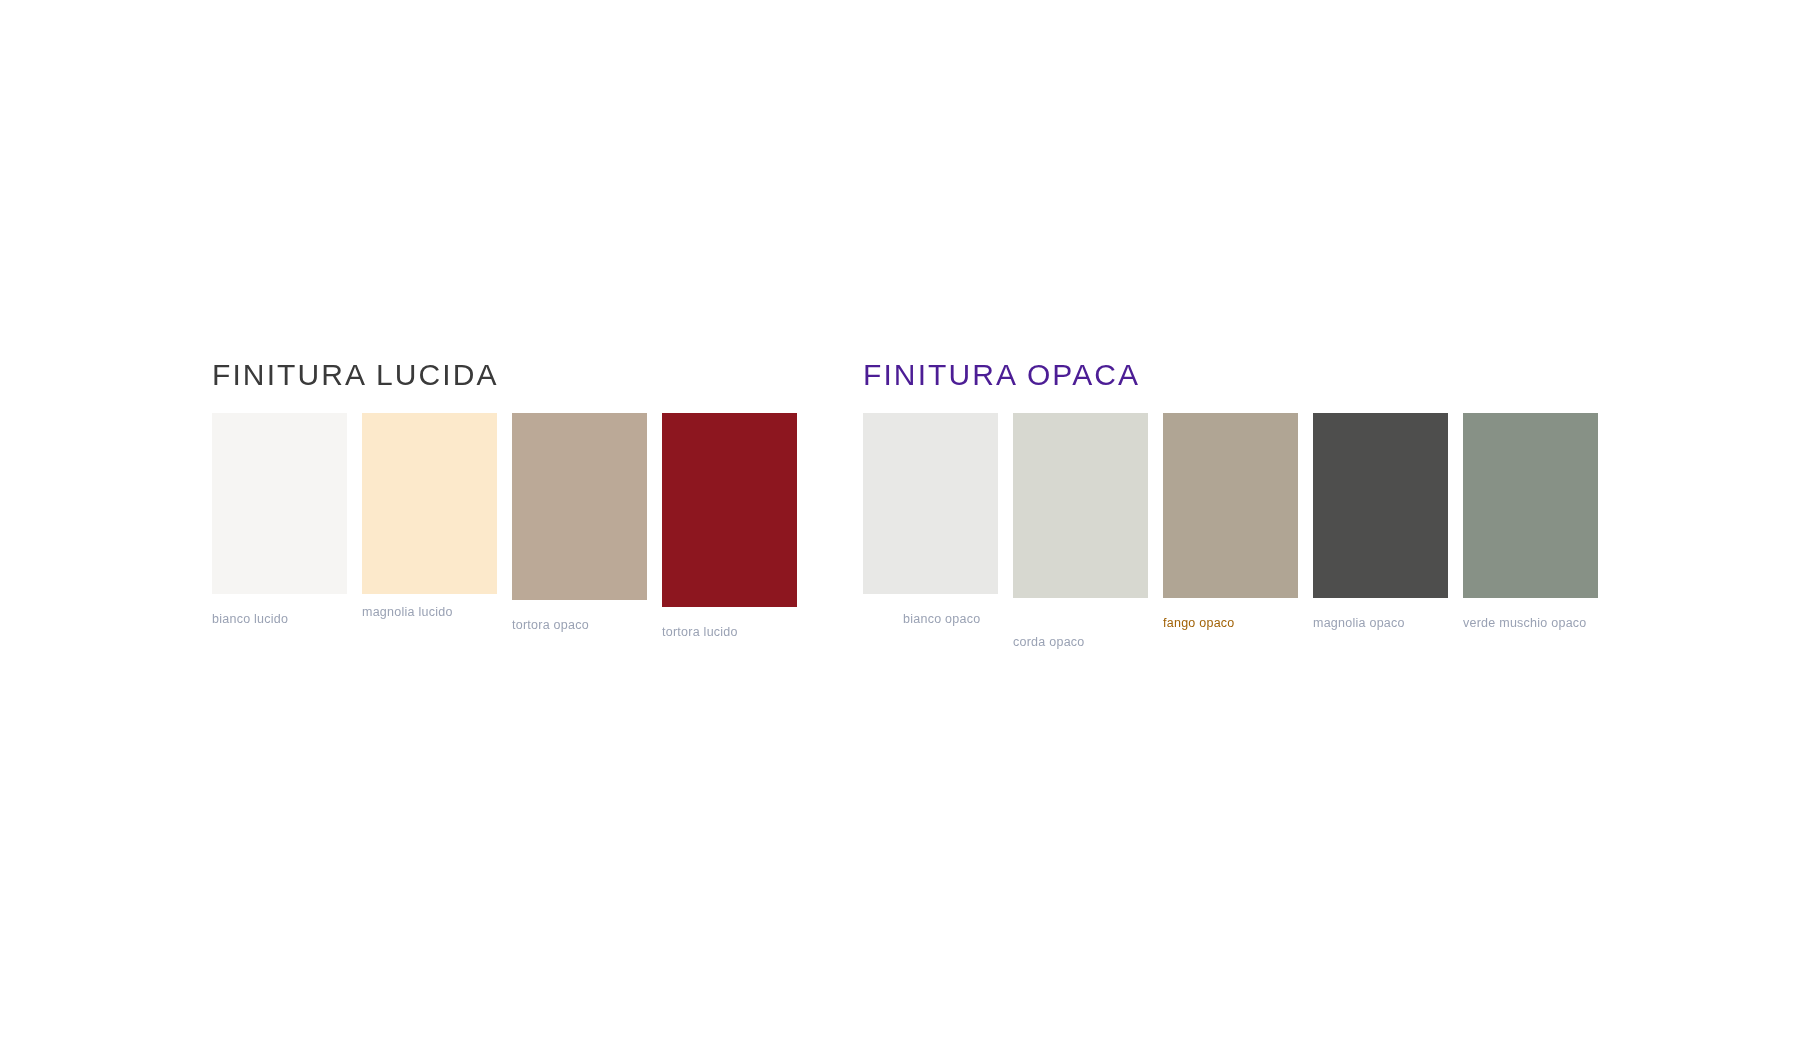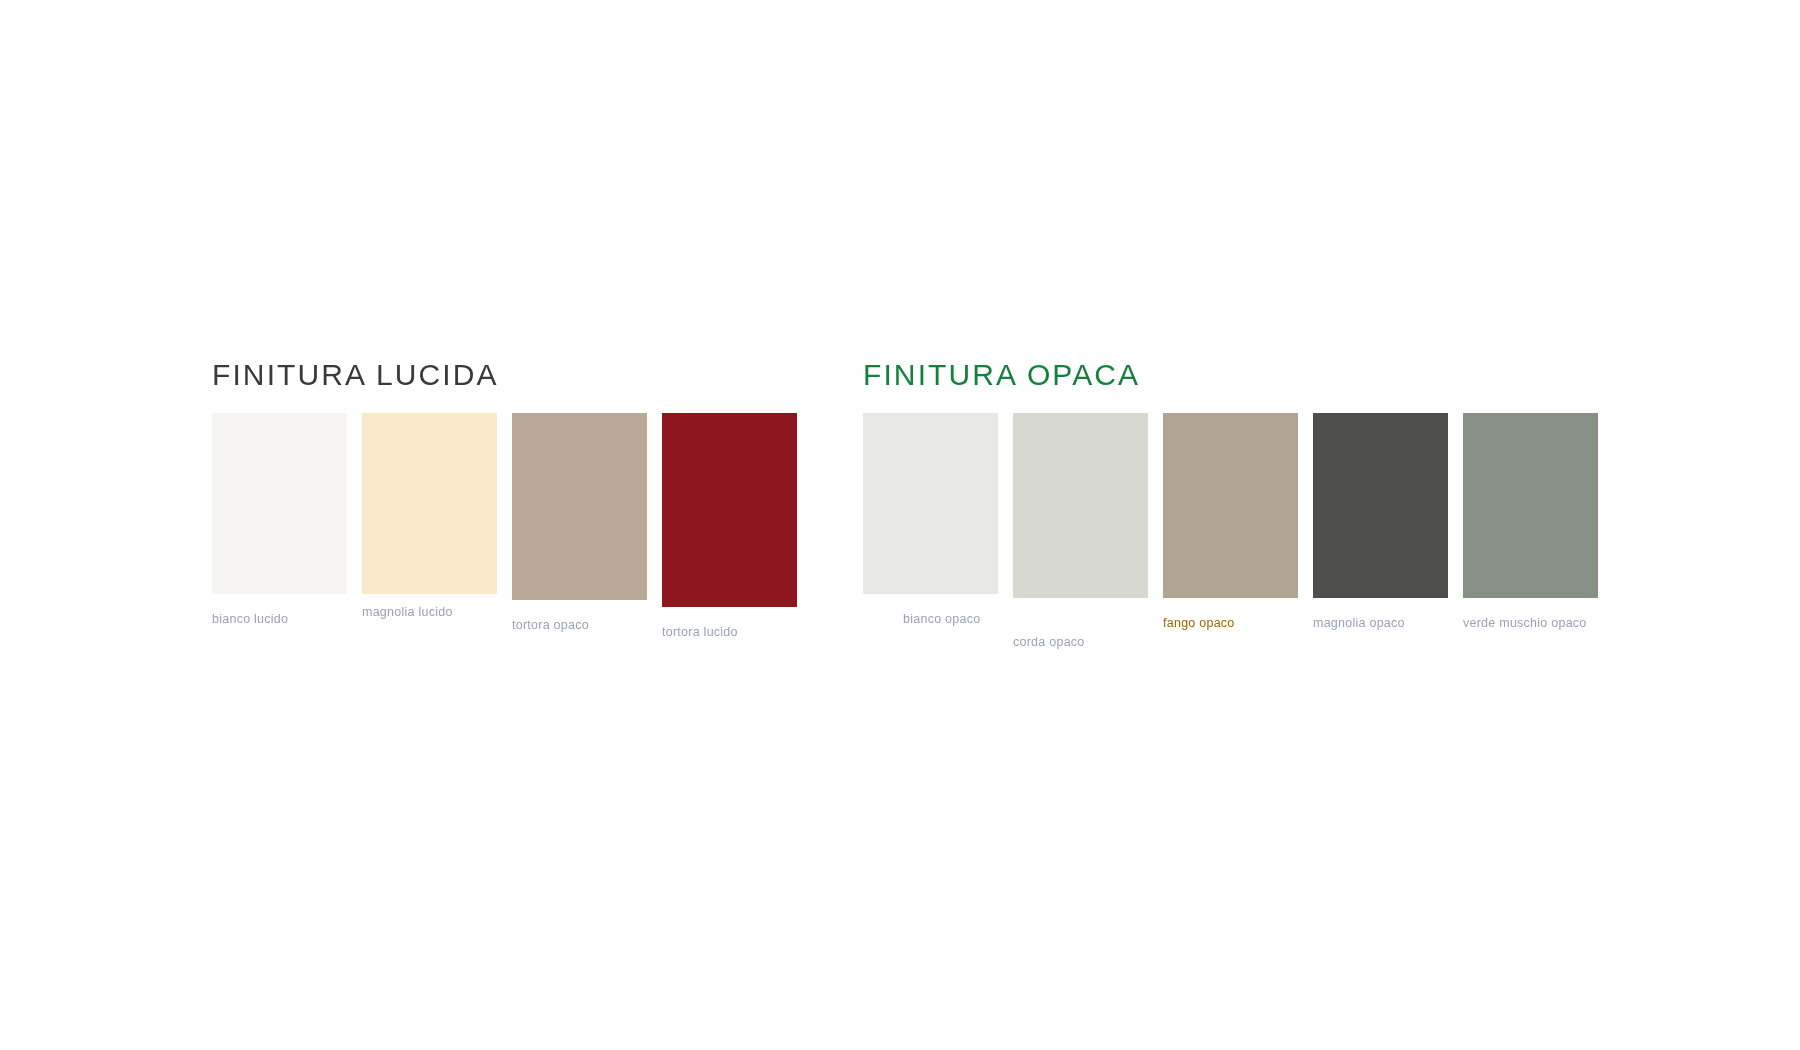--- a/index.html
+++ b/index.html
@@ -102,21 +102,21 @@
 
       <div class="swatch-cell">
         <span class="swatch-chip" style="background-color: rgb(141, 22, 31); height: 194px;"></span>
         <span class="swatch-caption" style="color: rgb(154, 162, 180);">tortora lucido</span>
       </div>
 
     </div>
   </section>
 
   <section class="group group-opaca">
-    <h2 class="group-title" style="color: #15803d;">FINITURA OPACA</h2>
+    <h2 class="group-title" style="color: #4c1d95;">FINITURA OPACA</h2>
     <div class="swatch-row">
 
       <div class="swatch-cell">
         <span class="swatch-chip" style="background-color: rgb(232, 232, 230); height: 181px;"></span>
         <span class="swatch-caption" style="color: rgb(154, 162, 180); padding-left: 40px;">bianco opaco</span>
       </div>
 
       <div class="swatch-cell">
         <span class="swatch-chip" style="background-color: rgb(215, 216, 208); height: 185px;"></span>
         <span class="swatch-caption" style="color: rgb(154, 162, 180); margin-top: 38px;">corda opaco</span>

